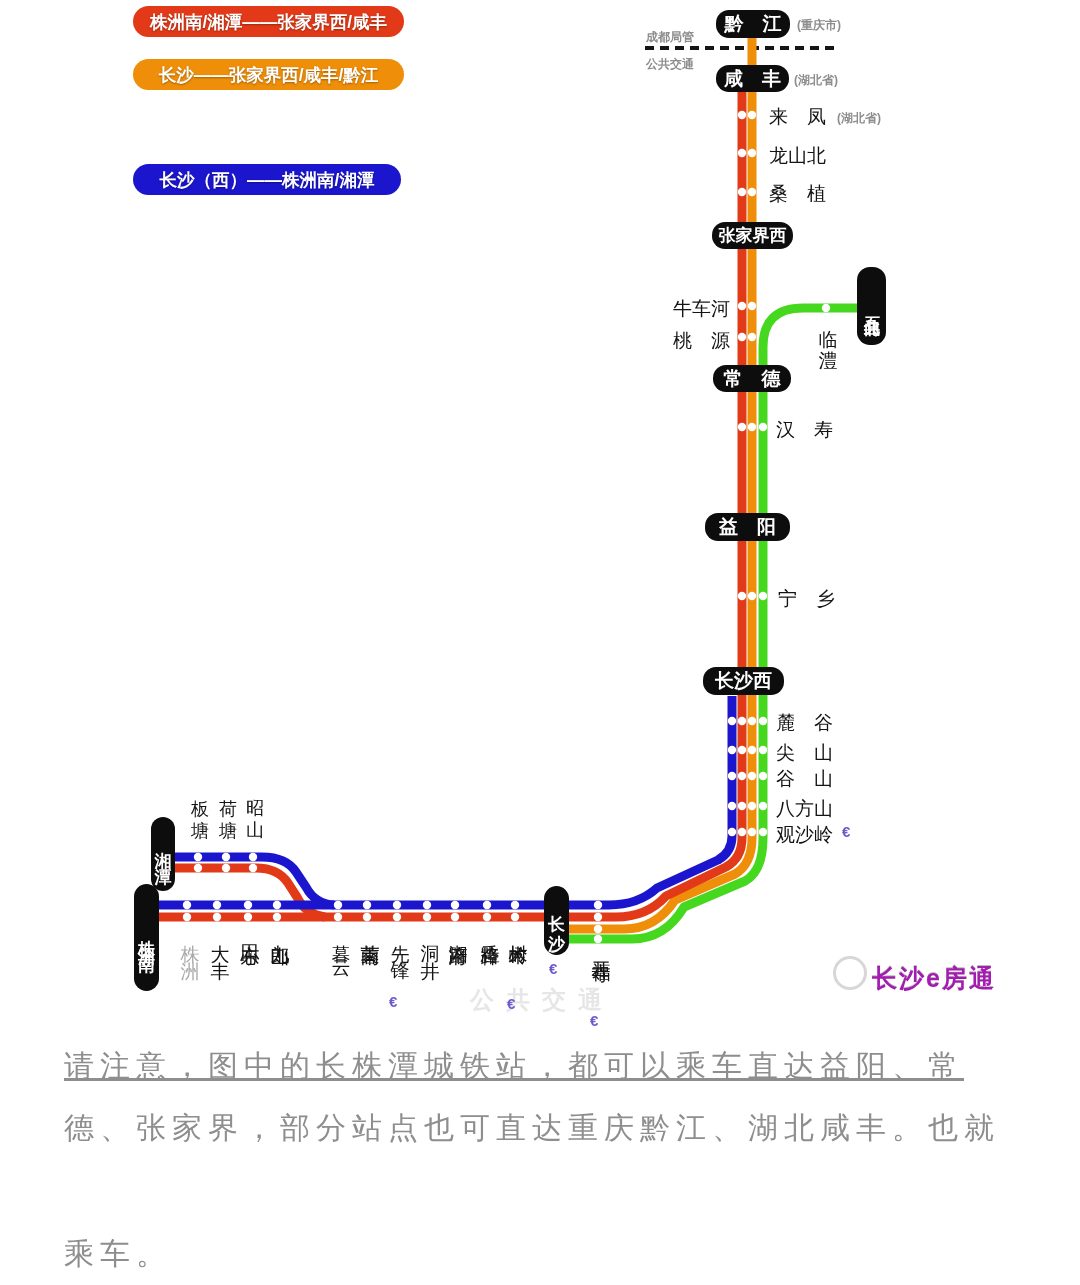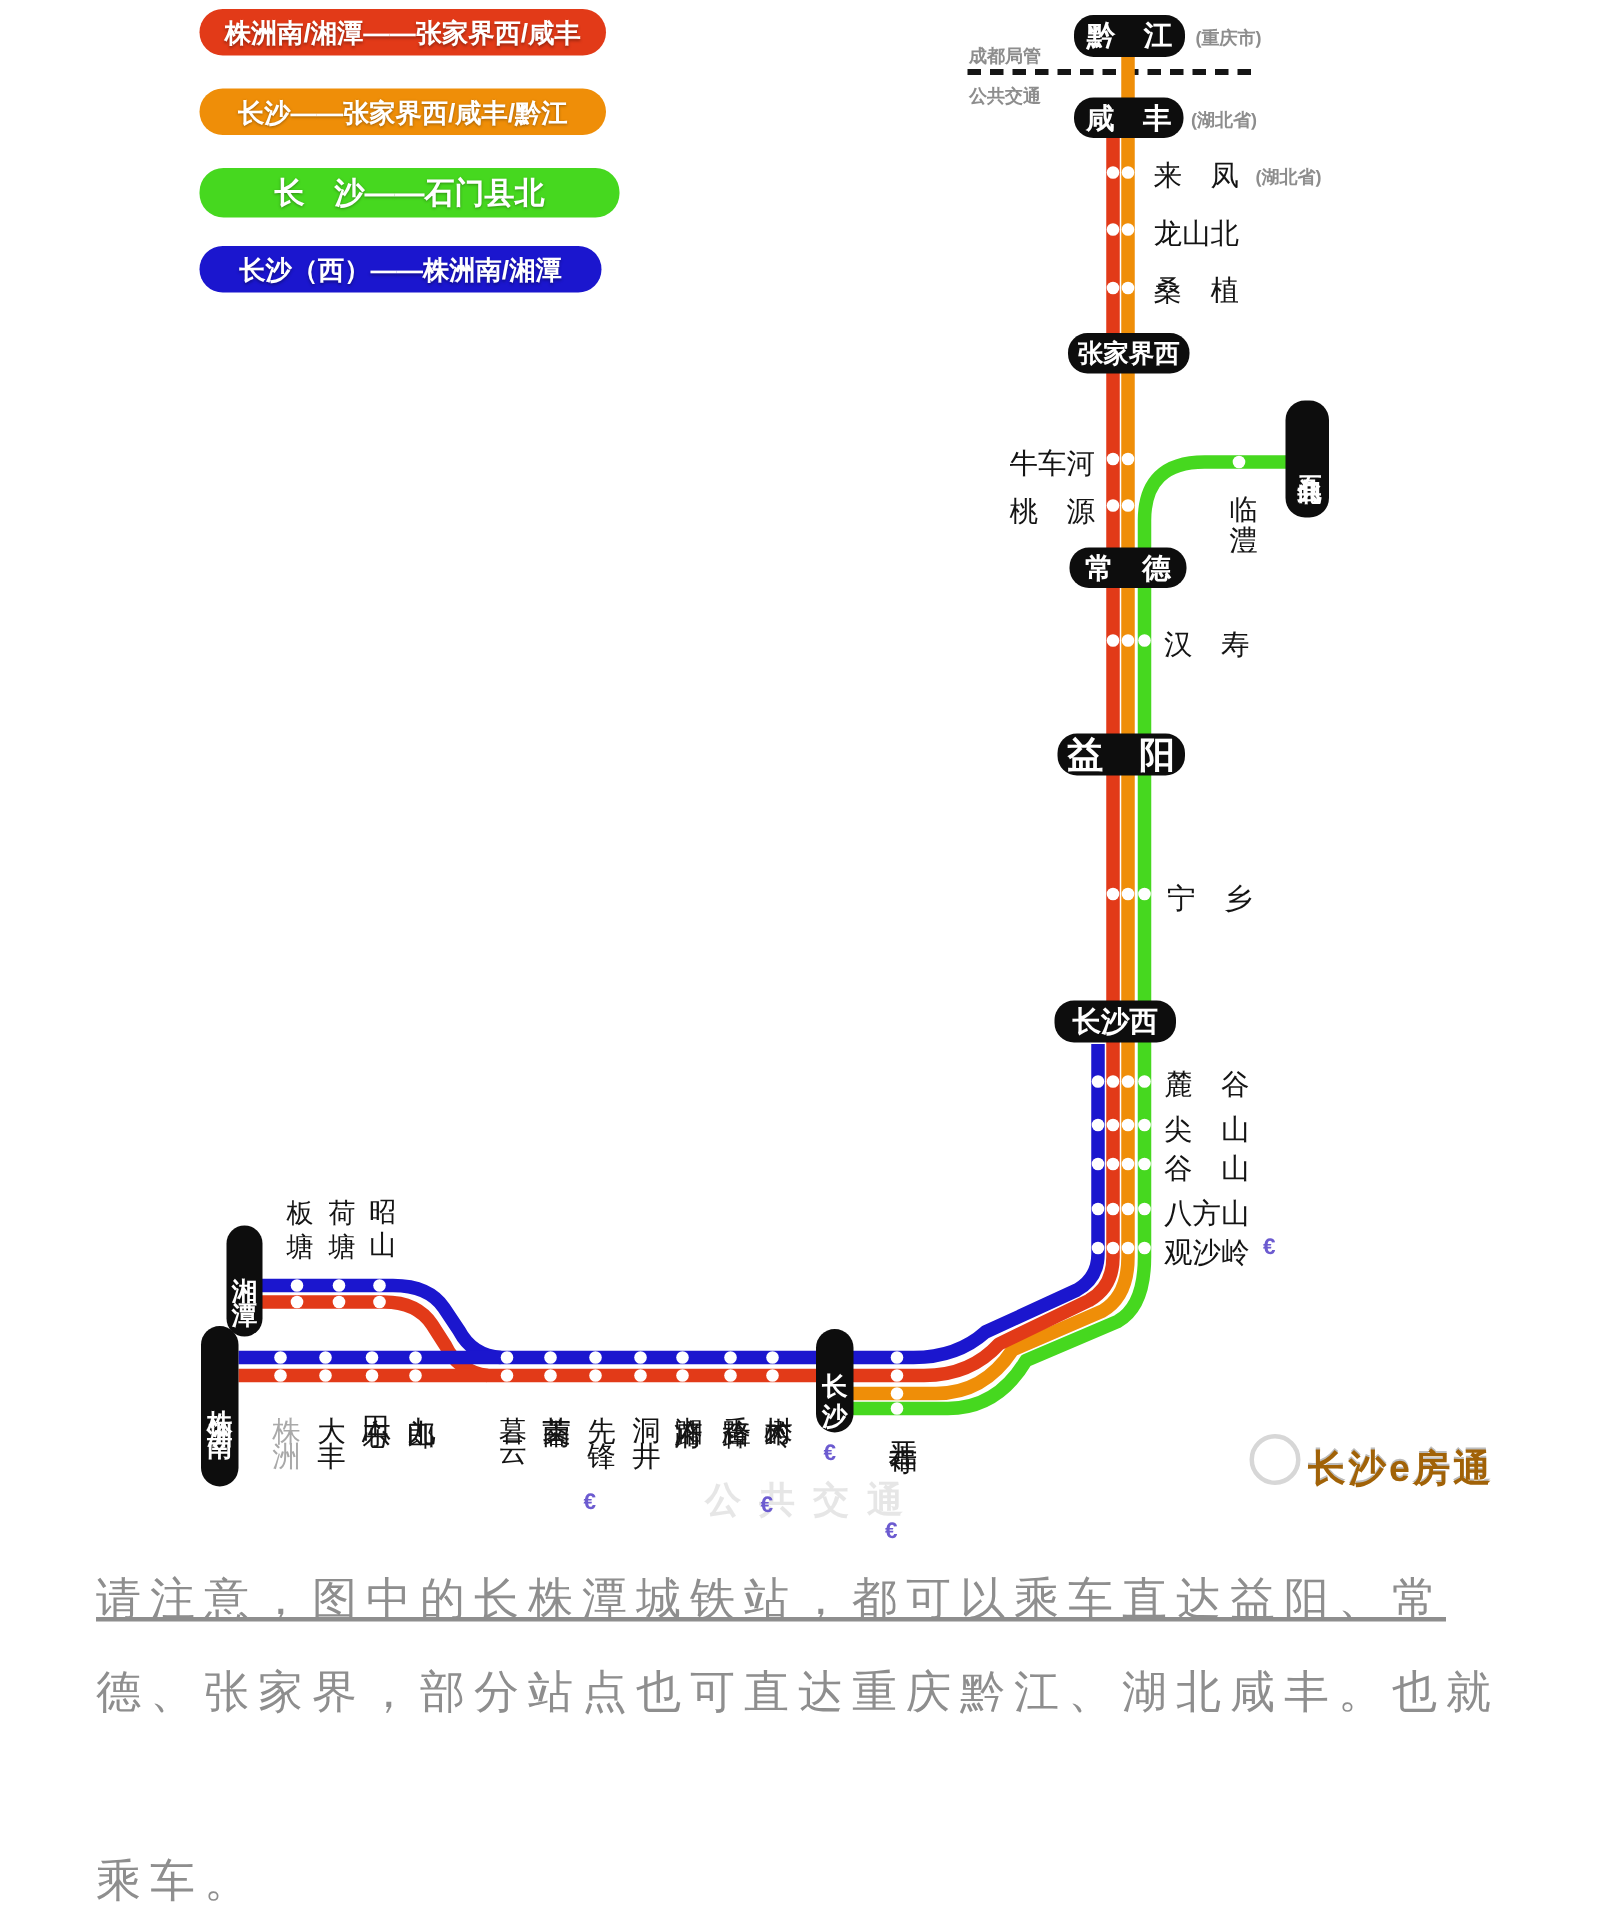--- a/index.html
+++ b/index.html
@@ -18,34 +18,33 @@
   .pill.vert span{writing-mode:vertical-rl;text-orientation:upright;}
   
   .st{position:absolute;font-weight:400;color:#141414;font-size:19px;white-space:nowrap;z-index:4;}
   .st.vert{writing-mode:vertical-rl;text-orientation:upright;}
   .gray-sm{position:absolute;color:#8d8d8d;font-size:12px;font-weight:700;white-space:nowrap;z-index:4;}
   .metro{position:absolute;color:#6c5bd0;font-size:15px;font-weight:700;z-index:6;}
   
   .wm-faint{position:absolute;color:#6a6a6a;opacity:.16;font-size:24px;font-weight:700;
             letter-spacing:12px;z-index:2;}
   .wm-logo{position:absolute;width:28px;height:28px;border:3px solid #d7d7d7;border-radius:50%;z-index:6;}
-  .wm-text{position:absolute;color:#a16207;font-size:25px;font-weight:700;letter-spacing:2px;
+  .wm-text{position:absolute;color:#a21caf;font-size:25px;font-weight:700;letter-spacing:2px;
            text-shadow:0 1px 0 #ffffff,0 -1px 0 #bdbdbd;z-index:6;}
   
   .cap{position:absolute;left:64px;color:#8e8e8e;font-size:30px;letter-spacing:6px;
        font-weight:400;white-space:nowrap;}
 </style>
 </head>
 <body>
 
 <div class="page">
 
   <div class="lg-pill" style="left: 133px; top: 6px; width: 271px; height: 31px; font-size: 17.5px; background-color: rgb(226, 58, 24);">株洲南/湘潭——张家界西/咸丰</div>
   <div class="lg-pill" style="left: 133px; top: 59px; width: 271px; height: 31px; font-size: 17.5px; background-color: rgb(239, 142, 8);">长沙——张家界西/咸丰/黔江</div>
-  <div class="lg-pill" style="left: 133px; top: 112px; width: 280px; height: 33px; font-size: 20px; background-color: rgb(70, 216, 31);">长　沙——石门县北</div>
   <div class="lg-pill" style="left: 133px; top: 164px; width: 268px; height: 31px; font-size: 17.5px; background-color: rgb(27, 22, 206);">长沙（西）——株洲南/湘潭</div>
 
   <svg class="map-svg" width="1080" height="1035" viewBox="0 0 1080 1035">
 
     <line x1="645" y1="48" x2="834" y2="48" stroke-width="4" stroke-dasharray="9 6" style="stroke: rgb(21, 21, 21);"></line>
 
     <path d="M174,868 L256,868 Q278,868 288,883 L297,897 Q305,914 325,917" fill="none" stroke-width="9" style="stroke: rgb(226, 58, 24);"></path>
     <path d="M174,857 L262,857 Q286,857 296,872 L306,887 Q315,904 334,905" fill="none" stroke-width="9" style="stroke: rgb(27, 22, 206);"></path>
 
     <path d="M866,308 L803,308 Q763,308 763,347 L763,838 Q763,871 745,881 L684,907 Q665,939 632,939 L557,939" fill="none" stroke-width="9" stroke-linejoin="round" style="stroke: rgb(70, 216, 31);"></path>
@@ -133,21 +132,21 @@
         <circle cx="226" cy="868" r="4.2"></circle>
       <circle cx="253" cy="857" r="4.2"></circle>
         <circle cx="253" cy="868" r="4.2"></circle>
     </g>
   </svg>
 
   <div class="pill" style="left:716px;top:10px;width:74px;height:28px;font-size:19px;">黔　江</div>
   <div class="pill" style="left:716px;top:65px;width:73px;height:27px;font-size:19px;">咸　丰</div>
   <div class="pill" style="left:712px;top:222px;width:81px;height:27px;font-size:17px;">张家界西</div>
   <div class="pill" style="left:713px;top:365px;width:78px;height:27px;font-size:19px;">常　德</div>
-  <div class="pill" style="left:705px;top:489px;width:85px;height:28px;font-size:24px;">益　阳</div>
+  <div class="pill" style="left:705px;top:513px;width:85px;height:28px;font-size:19px;">益　阳</div>
   <div class="pill" style="left:703px;top:667px;width:81px;height:28px;font-size:19px;">长沙西</div>
   <div class="pill vert" style="left:857px;top:267px;width:29px;height:78px;">
     <span style="font-size:16px;letter-spacing:1px;">石门县北</span>
   </div>
   <div class="pill vert" style="left:151px;top:817px;width:24px;height:74px;">
     <span style="font-size:17px;letter-spacing:16px;">湘潭</span>
   </div>
   <div class="pill vert" style="left:134px;top:884px;width:25px;height:107px;">
     <span style="font-size:17px;letter-spacing:8px;">株洲南</span>
   </div>

